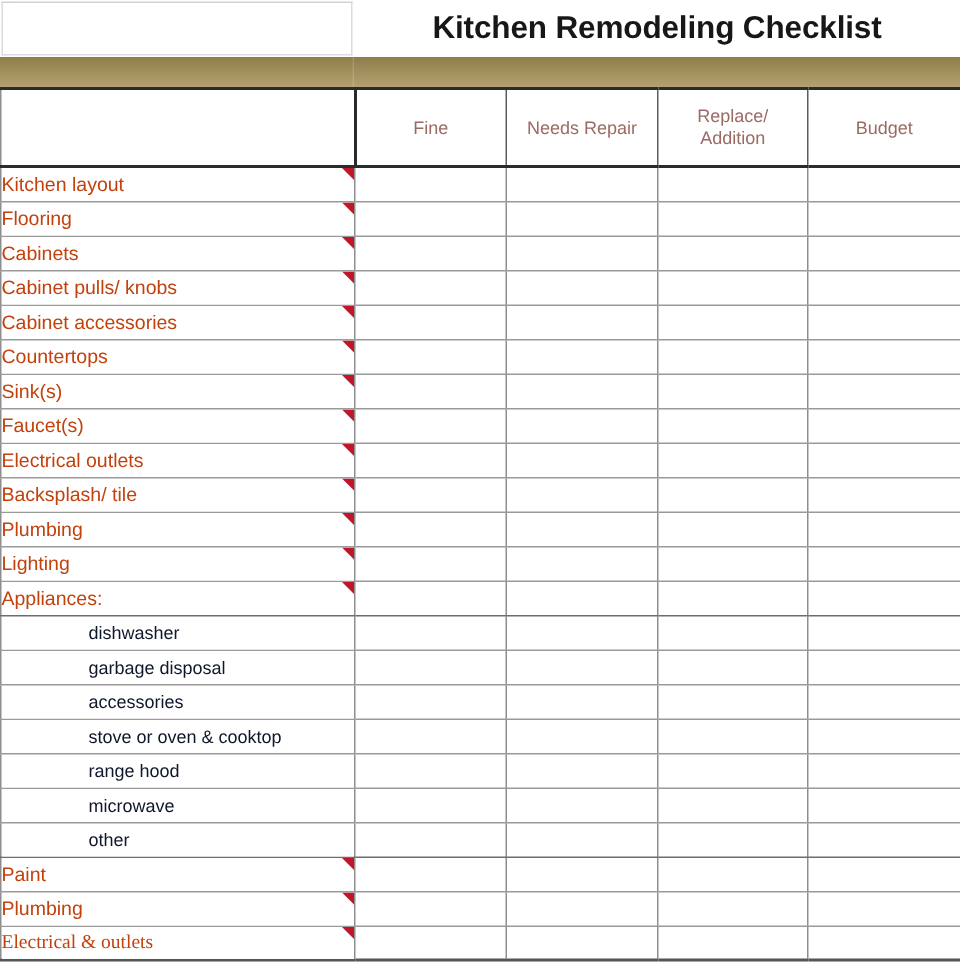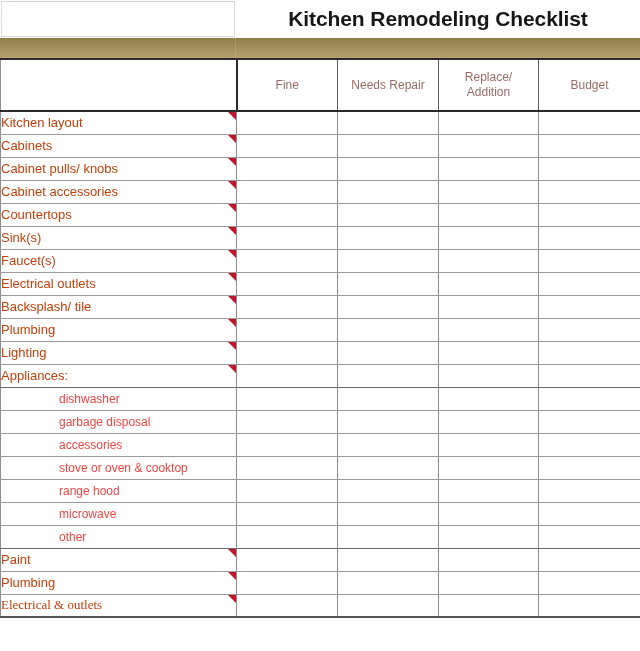--- a/index.html
+++ b/index.html
@@ -130,21 +130,21 @@
     padding-left: 4px;
     font-size: 13px;
     color: #c2410c;
     white-space: nowrap;
     vertical-align: middle;
     overflow: hidden;
   }
   td.cell-label.sub {
     padding-left: 58px;
     font-size: 12px;
-    color: #ef4444;
+    color: #0f172a;
   }
   td.cell-blank {
     border-left: 1px solid #5c5c5c;
     border-right: 1px solid #5c5c5c;
   }
 
   
   tr.data-row.group-end td {
     border-bottom: 1px solid #6d6d6d;
   }
@@ -207,20 +207,27 @@
     </thead>
     <tbody id="grid-body">
         <tr class="data-row first-row">
           <td class="cell-label">Kitchen layout<span class="comment-flag"></span></td>
           <td class="cell-blank"></td>
           <td class="cell-blank"></td>
           <td class="cell-blank"></td>
           <td class="cell-blank"></td>
         </tr>
         <tr class="data-row">
+          <td class="cell-label">Flooring<span class="comment-flag"></span></td>
+          <td class="cell-blank"></td>
+          <td class="cell-blank"></td>
+          <td class="cell-blank"></td>
+          <td class="cell-blank"></td>
+        </tr>
+        <tr class="data-row">
           <td class="cell-label">Cabinets<span class="comment-flag"></span></td>
           <td class="cell-blank"></td>
           <td class="cell-blank"></td>
           <td class="cell-blank"></td>
           <td class="cell-blank"></td>
         </tr>
         <tr class="data-row">
           <td class="cell-label">Cabinet pulls/ knobs<span class="comment-flag"></span></td>
           <td class="cell-blank"></td>
           <td class="cell-blank"></td>

